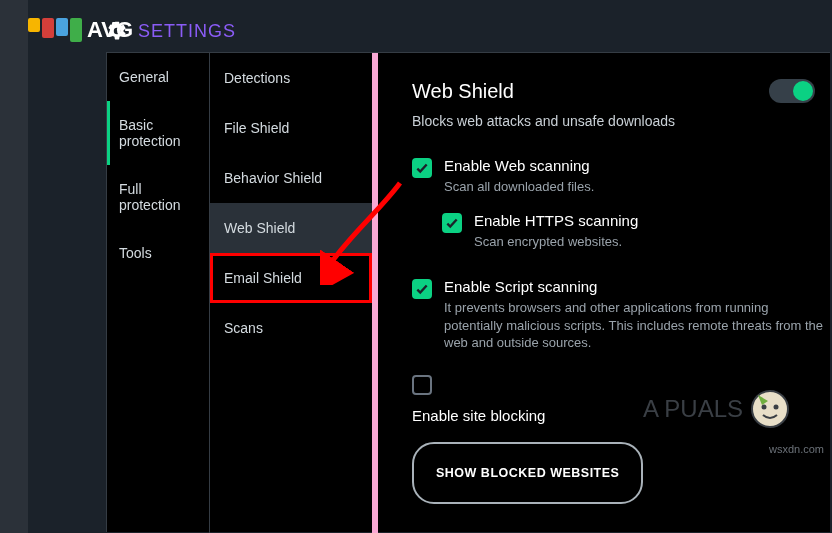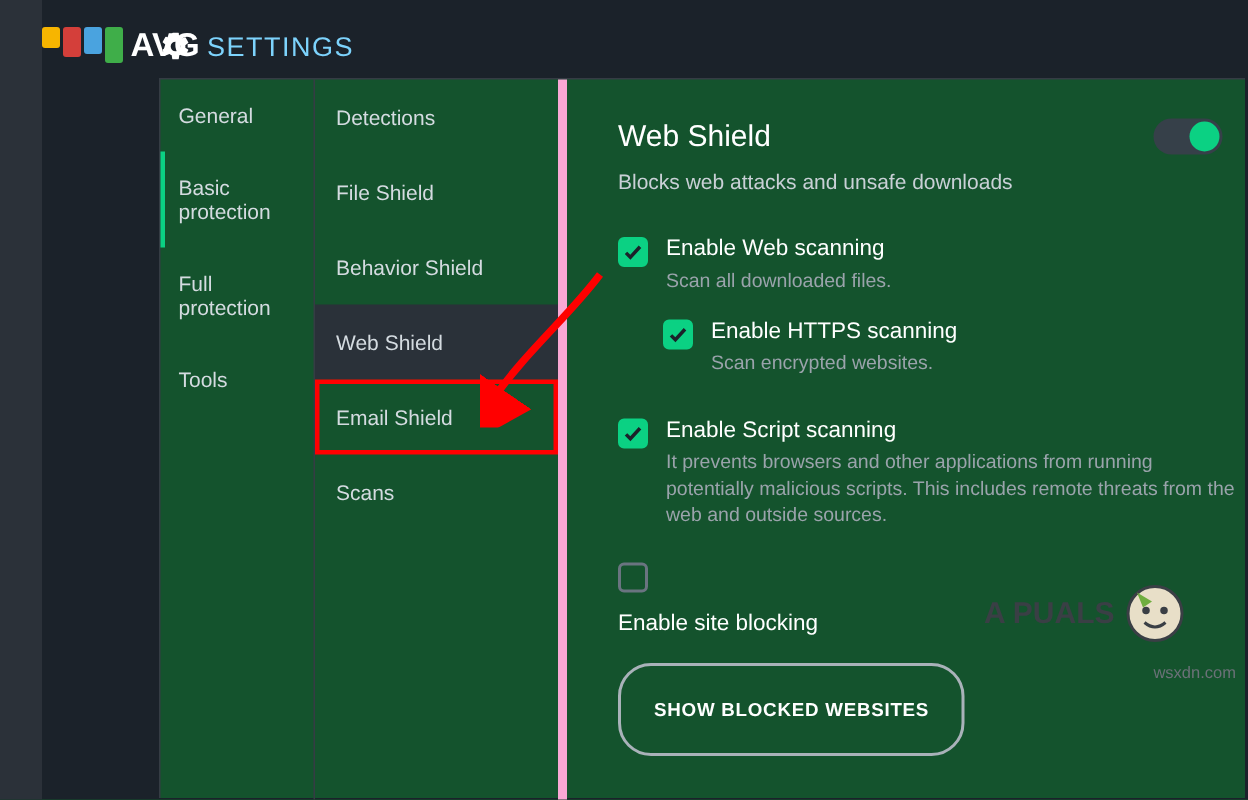--- a/index.html
+++ b/index.html
@@ -3,23 +3,23 @@
   <meta charset="utf-8">
   <style>
     * { margin:0; padding:0; box-sizing:border-box; font-family: "Segoe UI", Arial, sans-serif; }
     body { background:#1b222a; width:832px; height:533px; color:#cfd6dc; overflow:hidden; position:relative; }
     .app { position:relative; width:832px; height:461px; }
     .strip { position:absolute; left:0; top:0; width:28px; height:533px; background:#2b3139; }
     .logo { position:absolute; left:28px; top:13px; width:65px; height:34px; display:flex; align-items:center; gap:5px; }
     .logo-tile { width:12px; height:22px; border-radius:2px; }
     .logo-text { color:#fff; font-size:22px; font-weight:600; }
     .header { position:absolute; left:106px; top:20px; display:flex; align-items:center; gap:10px; }
-    .header .title { color:#7dd3fc; font-size:18px; letter-spacing:1px; font-weight:400; }
+    .header .title { color:#8b5cf6; font-size:18px; letter-spacing:1px; font-weight:400; }
     .gear svg { width:22px; height:22px; display:block; }
-    .panel { position:absolute; left:106px; top:52px; width:724px; height:480px; background:#14532d; border:1px solid #353c44; border-bottom:none; border-right:none; }
+    .panel { position:absolute; left:106px; top:52px; width:724px; height:480px; background:#000000; border:1px solid #353c44; border-bottom:none; border-right:none; }
     .nav1 { position:absolute; left:0; top:0; width:103px; height:480px; border-right:1px solid #353c44; }
     .nav1-item { padding:16px 12px 16px 12px; font-size:14px; color:#d4dbe0; cursor:pointer; }
     .nav1-item.active { border-left:3px solid #0bd183; padding-left:9px; }
     .nav2 { position:absolute; left:103px; top:0; width:168px; height:480px; border-right:6px solid #f9a8d4; }
     .nav2-item { padding:17px 14px; font-size:14px; color:#d4dbe0; cursor:pointer; }
     .nav2-item.active { background:#2a3139; }
     .nav2-item.highlight { border:3px solid #ff0000; padding:14px 11px; }
     .content { position:absolute; left:271px; top:0; width:453px; height:480px; padding:26px 0 0 34px; }
     .row-head { display:flex; align-items:center; justify-content:space-between; padding-right:16px; }
     .section-title { color:#fff; font-size:20px; font-weight:400; }
@@ -31,21 +31,21 @@
     .checkbox { width:20px; height:20px; border-radius:4px; border:2px solid #6a7480; flex:0 0 20px; display:flex; align-items:center; justify-content:center; margin-top:1px; }
     .checkbox.checked { background:#0bd183; border-color:#0bd183; }
     .checkbox.checked svg { display:block; }
     .checkbox svg { display:none; width:14px; height:14px; }
     .opt-text .lbl { color:#fff; font-size:15px; }
     .opt-text .desc { color:#9aa3ab; font-size:13px; margin-top:4px; max-width:380px; line-height:1.35; }
     .btn { margin-top:18px; display:inline-block; padding:22px 22px; border:2px solid #a9b2b9; border-radius:22px; color:#fff; font-size:12.5px; letter-spacing:0.5px; font-weight:600; cursor:pointer; }
     .arrow { position:absolute; left:320px; top:175px; pointer-events:none; }
     .credit { position:absolute; right:8px; bottom:6px; font-size:11px; color:#6b7178; }
     .watermark { position:absolute; right:40px; bottom:30px; display:flex; align-items:center; gap:5px; }
-    .watermark-text { font-size:20px; font-weight:700; color:#3a3f45;text-align:right; }
+    .watermark-text { font-size:24px; font-weight:400; color:#3a3f45;text-align:right; }
     .watermark-face { width:44px; height:44px; }
   </style>
 </head>
 <body>
 
 <div class="app">
   <div class="strip"></div>
 
   <div class="logo">
     <div style="display:flex; gap:2px;">

